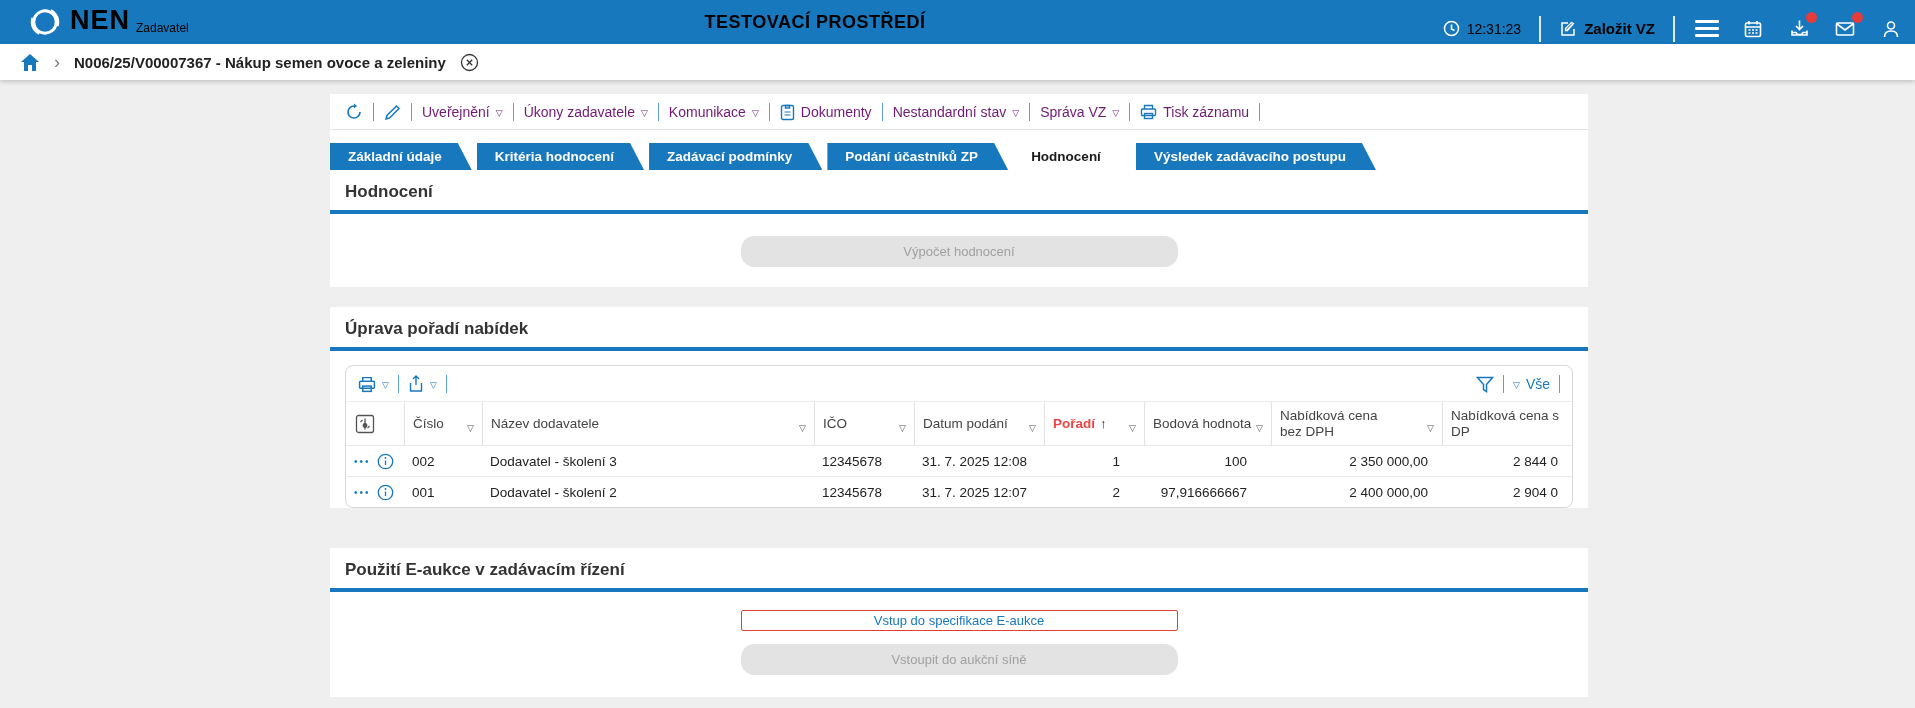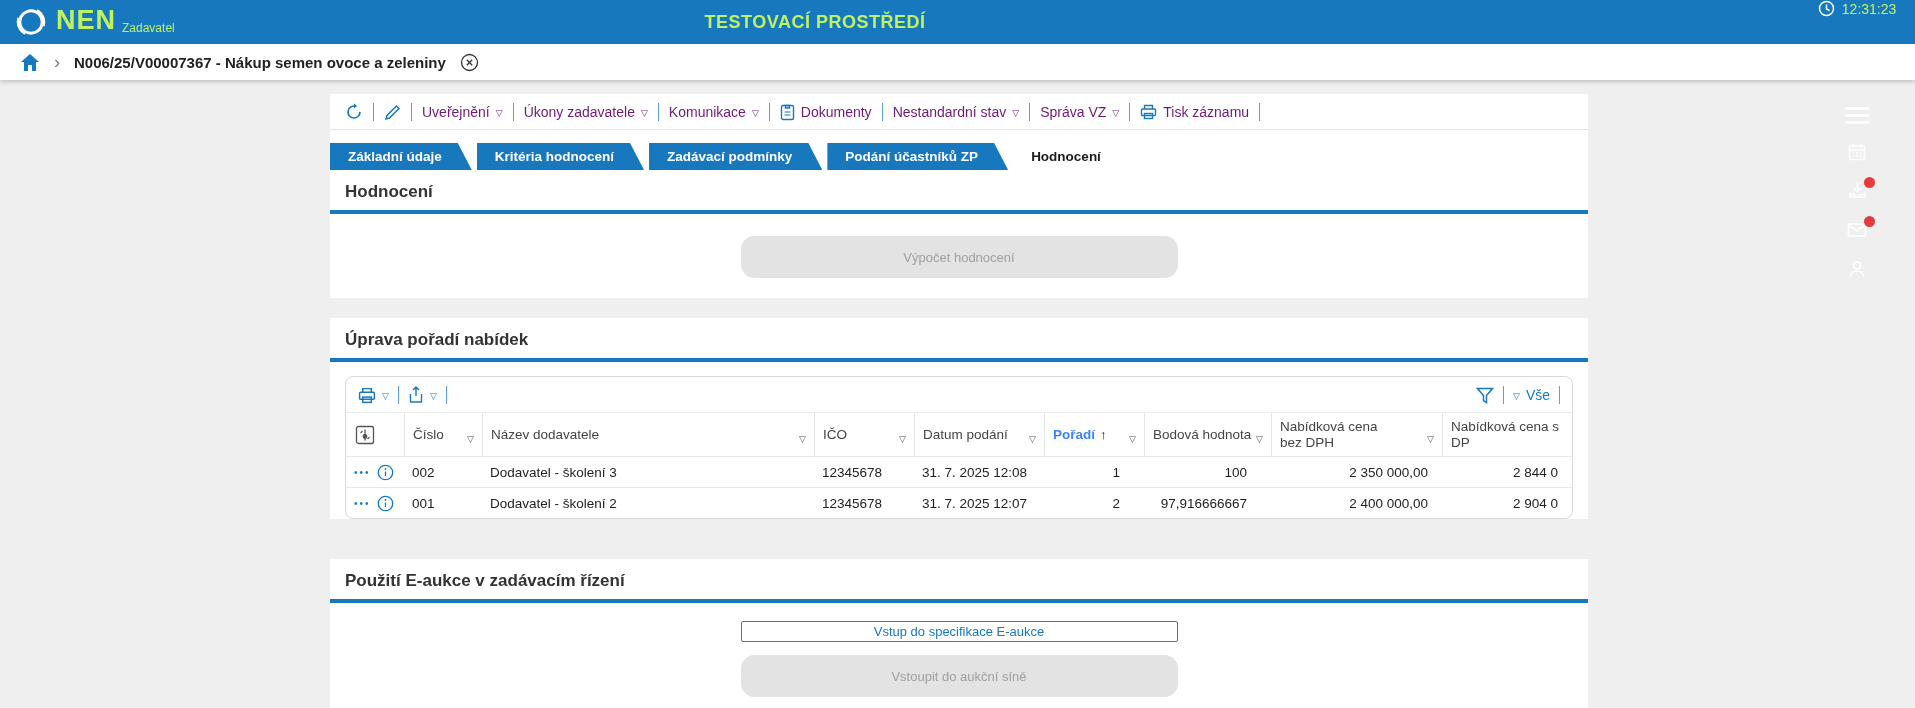--- a/index.html
+++ b/index.html
@@ -1,28 +1,28 @@
 <!DOCTYPE html>
 <html><head>
 <meta charset="utf-8">
 <style>
   * { margin:0; padding:0; box-sizing:border-box; }
   html,body { width:1915px; height:708px; overflow:hidden;
     font-family:"Liberation Sans", sans-serif; background:#efefef; color:#333; }
   svg { display:block; }
 
   
-  .app-header { position:relative; height:44px; background:#1878be; color:#bef264;
-    display:flex; align-items:center; padding:0 14px; }
+  .app-header { position:relative; height:44px; background:#1878be; color:#000000;
+    display:flex; align-items:center; padding:0 28px; }
   .brand { display:flex; align-items:flex-start; gap:8px; }
   .brand-text { font-size:27px; font-weight:bold; letter-spacing:1px; line-height:30px; }
   .brand-sub { font-size:12px; margin-top:16px; margin-left:-2px; }
   .env-title { position:absolute; left:815px; top:0; height:44px; transform:translateX(-50%);
     display:flex; align-items:center; font-size:18px; font-weight:bold; letter-spacing:.5px; }
-  .header-right { position:absolute; right:10px; top:0; height:57px; display:flex; align-items:center; gap:18px;flex-direction:column; }
+  .header-right { position:absolute; right:10px; top:0; height:57px; display:flex; align-items:center; gap:18px; }
   .hdr-group { display:flex; align-items:center; gap:7px; font-size:14px; }
   .hdr-div { width:2px; height:26px; background:rgba(255,255,255,.85); }
   .hdr-bold { font-weight:bold; font-size:15px; }
   .icon-btn { position:relative; display:flex; align-items:center; justify-content:center;
     width:28px; height:28px; cursor:pointer; }
   .badge-dot { position:absolute; top:-3px; right:-4px; width:11px; height:11px;
     border-radius:50%; background:#e53b3b; }
   .burger { display:flex; flex-direction:column; gap:4px; }
   .burger span { display:block; width:24px; height:3px; background:#fff; border-radius:1px; }
 
@@ -51,21 +51,21 @@
     padding:6px 30px 6px 18px; cursor:pointer; white-space:nowrap;
     clip-path:polygon(0 0, calc(100% - 14px) 0, 100% 100%, 0 100%); }
   .tab.active { background:#fff; color:#1b1b1b; }
 
   
   .sec-title { font-size:17px; font-weight:bold; color:#333; padding:12px 0 8px 15px; }
   .blue-rule { height:4px; background:#1878be; }
 
   
   .btn-row { display:flex; justify-content:center; padding:22px 0 20px 0; }
-  .btn { width:437px; height:42px; border-radius:13px; font-size:13px;
+  .btn { width:437px; height:31px; border-radius:13px; font-size:13px;
     display:flex; align-items:center; justify-content:center; cursor:default; }
   .btn.disabled { background:#e3e3e3; color:#a0a0a0; border:1px solid #e3e3e3; }
   .btn.alert { background:#fff; color:#1878be; border:1.5px solid #e04034;
     border-radius:2px; height:21px; cursor:pointer; }
   .btn-stack { display:flex; flex-direction:column; align-items:center; gap:13px;
     padding:18px 0 22px 0; }
 
   
   .grid-card { margin:14px 15px 20px 15px; border:1px solid #d8d8d8; border-radius:8px;
     background:#fff; overflow:hidden; }
@@ -88,21 +88,21 @@
   .c-cislo { width:78px; }
   .c-nazev { width:332px; }
   .c-ico  { width:100px; }
   .c-datum{ width:130px; }
   .c-poradi{ width:100px; }
   .c-body { width:127px; }
   .c-cenabez { width:171px; }
   .c-cenas { flex:1; overflow:hidden; }
   .num { justify-content:flex-end; text-align:right; padding-right:24px; }
   .num2 { justify-content:flex-end; text-align:center; padding-right:14px; }
-  .bold { font-weight:bold; color:#3b82f6; }
+  .bold { font-weight:bold; color:#ef4444; }
   .sort-arrow { font-size:13px; margin-left:5px; color:#222; }
   .dots { color:#1878be; font-size:10px; letter-spacing:2px; cursor:pointer; }
 </style>
 </head>
 <body>
 
 <div class="app-header">
   <div class="brand">
     <span>
       <svg width="34" height="34" viewBox="0 0 34 34">
@@ -265,20 +265,21 @@
       <span class="tb-sep"></span>
     </div>
     <div class="tb-under"></div>
 
     <div class="tabs">
       <div class="tab">Základní údaje</div>
       <div class="tab">Kritéria hodnocení</div>
       <div class="tab">Zadávací podmínky</div>
       <div class="tab">Podání účastníků ZP</div>
       <div class="tab active">Hodnocení</div>
+      <div class="tab">Výsledek zadávacího postupu</div>
     </div>
 
     <div class="sec-title">Hodnocení</div>
     <div class="blue-rule"></div>
     <div class="btn-row">
       <div class="btn disabled">Výpočet hodnocení</div>
     </div>
   </div>
 
   <div class="gap"></div>

